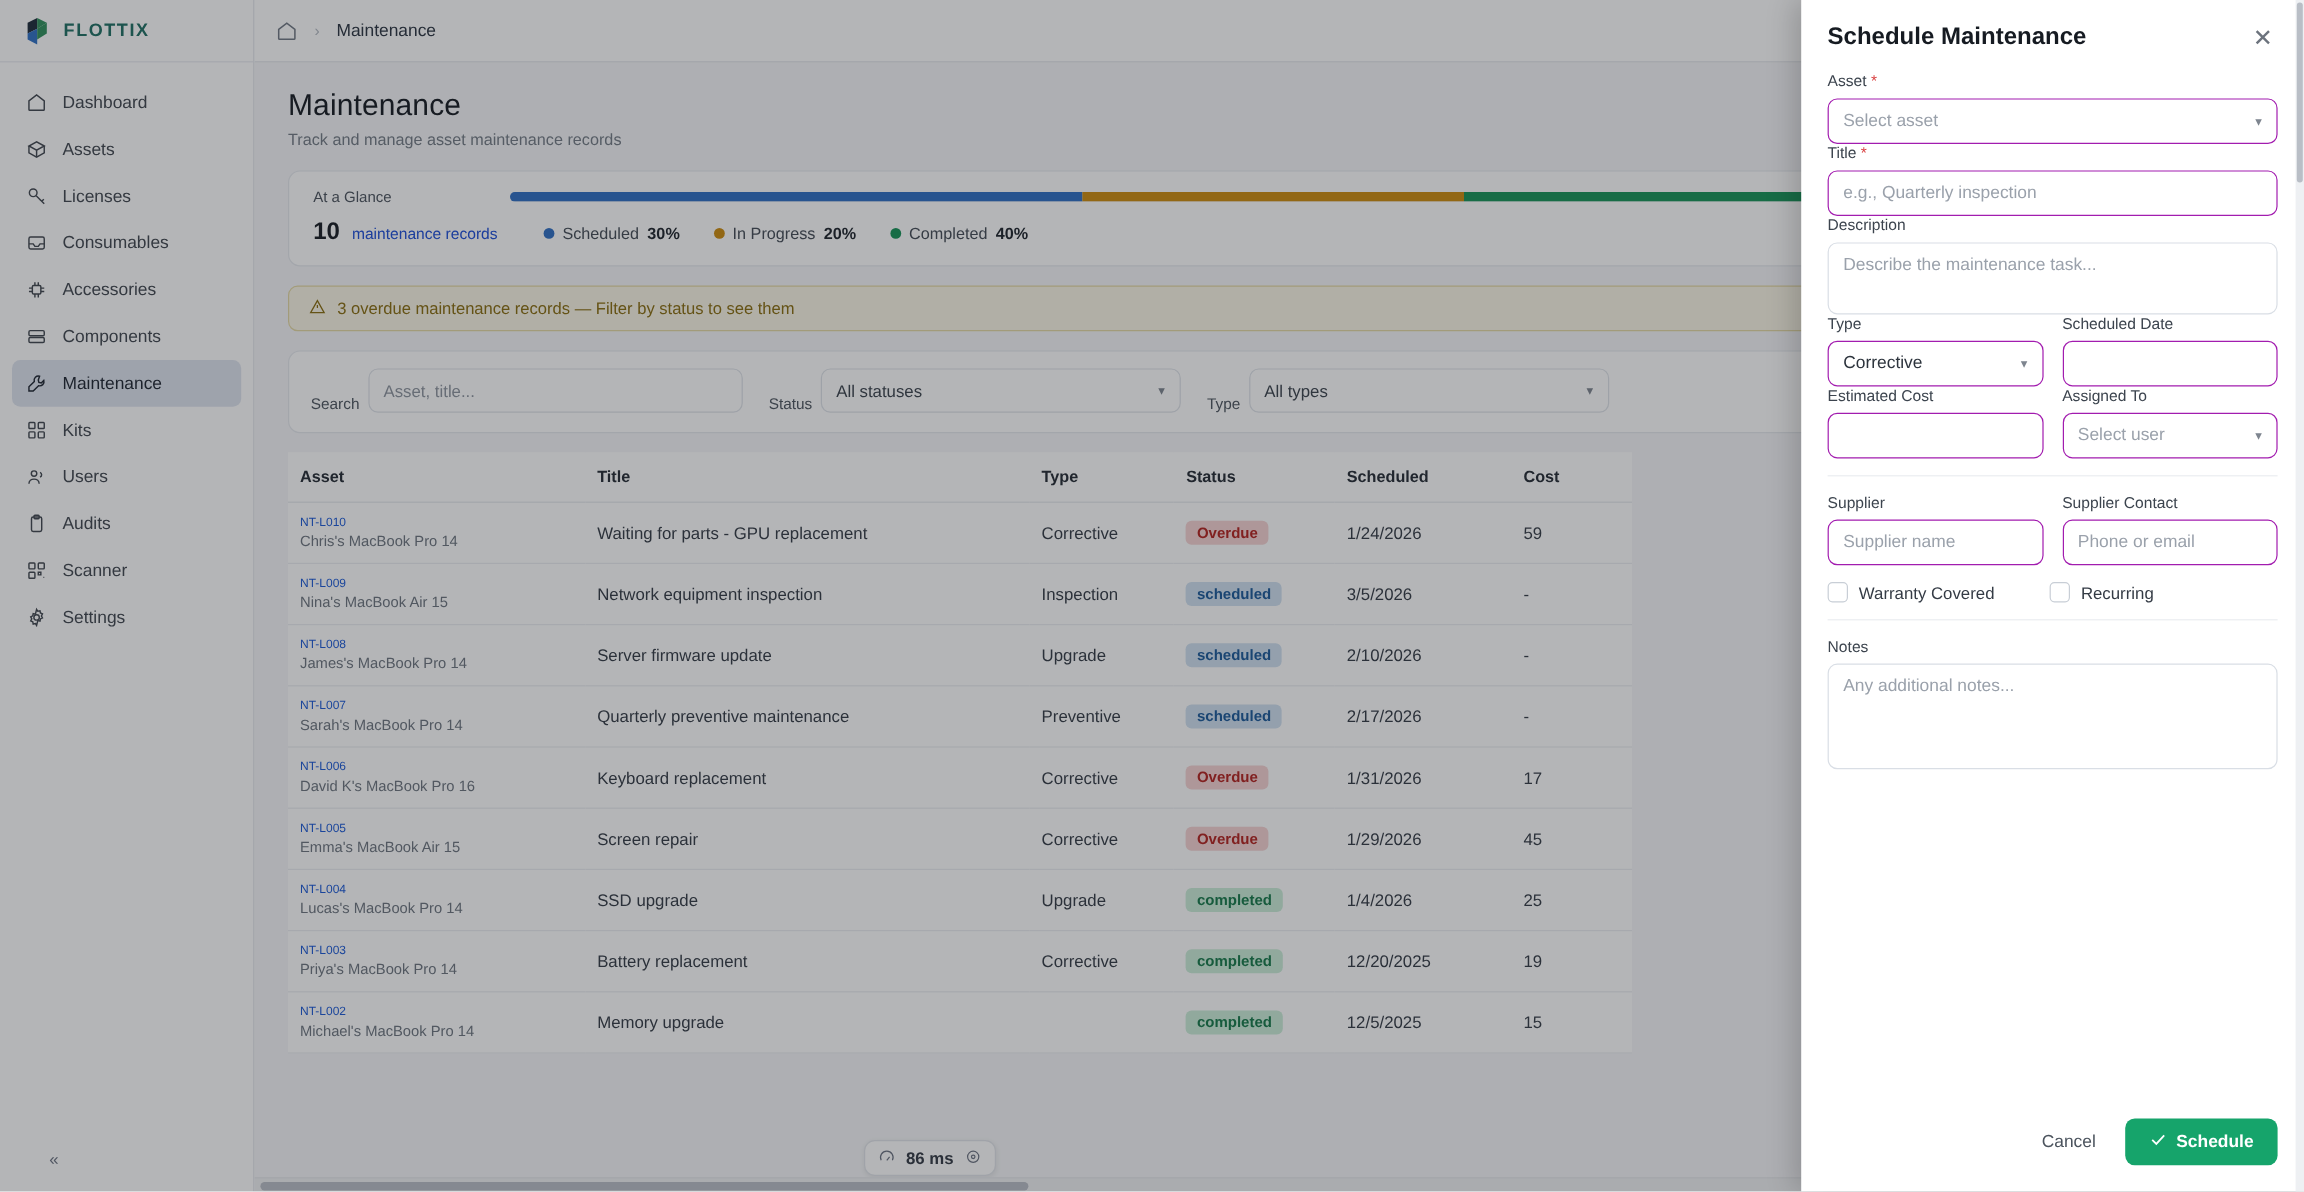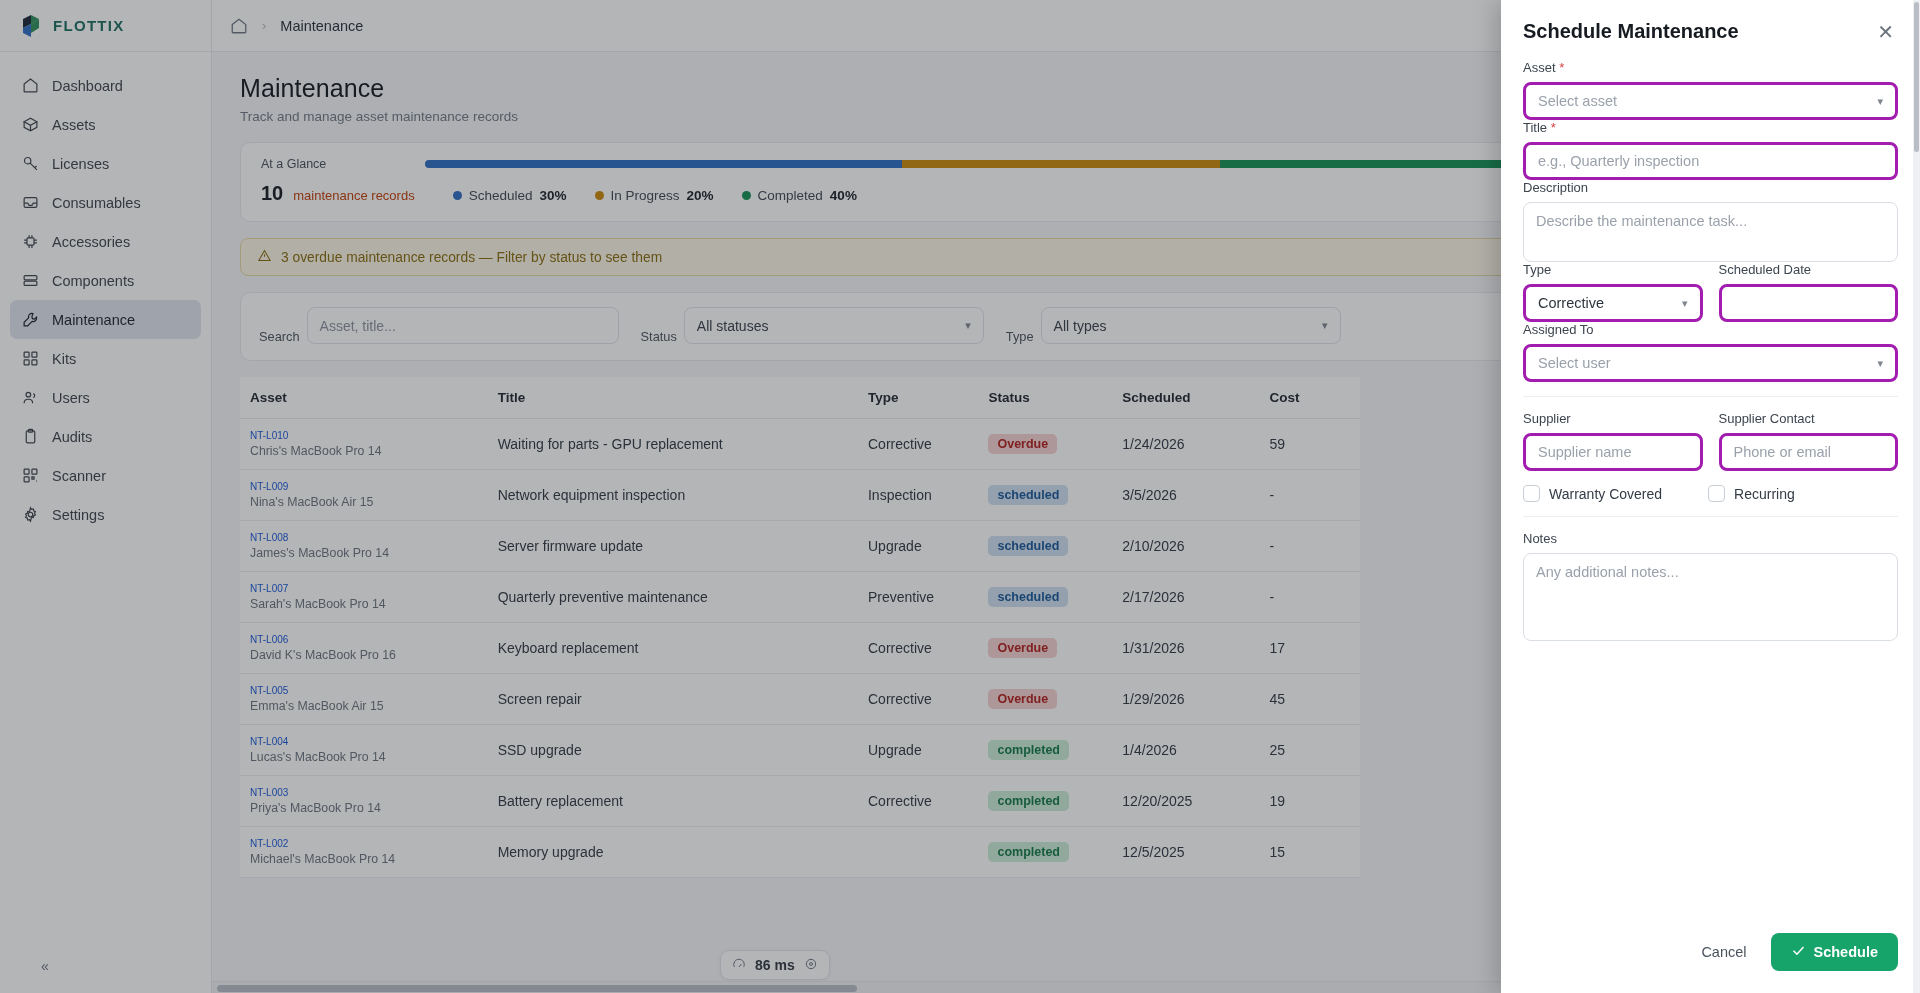--- a/index.html
+++ b/index.html
@@ -67,21 +67,21 @@
   .glance { margin-top: 18px; padding: 14px 20px 16px 20px; }
   .glance-row1 { display: flex; align-items: center; gap: 24px; }
   .glance-label { font-size: 12.5px; color: #4b535d; width: 140px; flex:0 0 140px;}
   .bar {
     flex: 1; height: 8px; border-radius: 4px; background: #edeff2;
     display: flex; overflow: hidden;
   }
   .bar span { display: block; height: 100%; }
   .glance-row2 { display: flex; align-items: baseline; gap: 10px; margin-top: 11px; }
   .glance-count { font-size: 20px; font-weight: bold; color: #171c23; }
-  .glance-count-lbl { font-size: 13px; color: #c2410c; }
+  .glance-count-lbl { font-size: 13px; color: #1d4ed8; }
   .legend { display: flex; gap: 28px; margin-left: 28px; }
   .legend-item { display: flex; align-items: center; gap: 7px; font-size: 13.5px; color: #434b55; }
   .dot { width: 9px; height: 9px; border-radius: 50%; display: block; }
   .legend-pct { font-weight: bold; color: #1d232b; }
 
   .alert {
     margin-top: 16px; height: 38px; display: flex; align-items: center; gap: 9px;
     background: #fbf7e6; border: 1px solid #e5d9a4; border-radius: 8px;
     padding: 0 16px; color: #8a6d10; font-size: 13.8px;
   }
@@ -155,21 +155,21 @@
   }
   .drawer-head {
     padding: 20px 22px 4px 22px; display: flex; align-items: flex-start; justify-content: space-between;
   }
   .drawer-title { font-size: 20px; font-weight: bold; color: #161b22; }
   .close-x { color: #6c737d; font-size: 20px; cursor: pointer; line-height: 1; padding: 2px 4px; }
   .drawer-body { flex: 1; padding: 12px 22px 0 22px; overflow: hidden; }
   .m-label { font-size: 13px; color: #3c444e; margin-bottom: 7px; display: block; }
   .req { color: #d94141; }
   .m-input, .m-select {
-    width: 100%; height: 38px; border: 3px solid #a21caf; border-radius: 8px;
+    width: 100%; height: 38px; border: 1px solid #a21caf; border-radius: 8px;
     display: flex; align-items: center; padding: 0 12px; font-size: 14.5px;
     color: #9aa1ab; background: #fff;
   }
   .m-select { justify-content: space-between; }
   .m-textarea {
     width: 100%; border: 1px solid #d9dee5; border-radius: 8px;
     padding: 10px 12px; font-size: 14.5px; color: #9aa1ab; background: #fff;
   }
   .ta-desc { height: 60px; }
   .ta-notes { height: 88px; }
@@ -613,20 +613,26 @@
         <div class="m-col">
           <span class="m-label">Scheduled Date</span>
           <div class="m-input">
             <span></span>
           </div>
         </div>
       </div>
 
       <div class="m-row m-group">
         <div class="m-col">
+          <span class="m-label">Estimated Cost</span>
+          <div class="m-input">
+            <span></span>
+          </div>
+        </div>
+        <div class="m-col">
           <span class="m-label">Assigned To</span>
           <div class="m-select">
             <span>Select user</span>
             <span class="caret">▾</span>
           </div>
         </div>
       </div>
 
       <div class="divider"></div>
 

